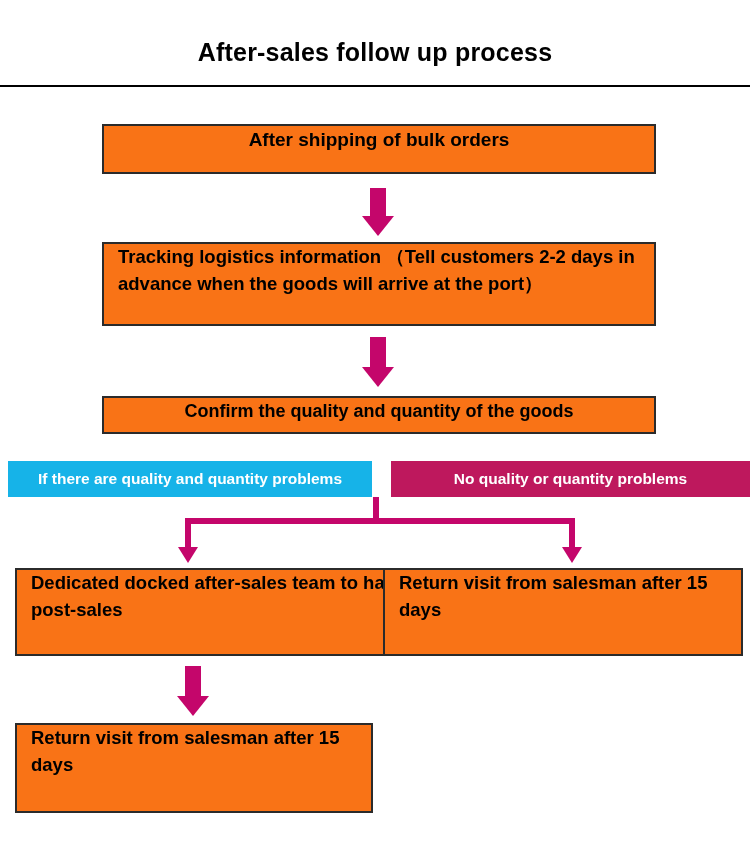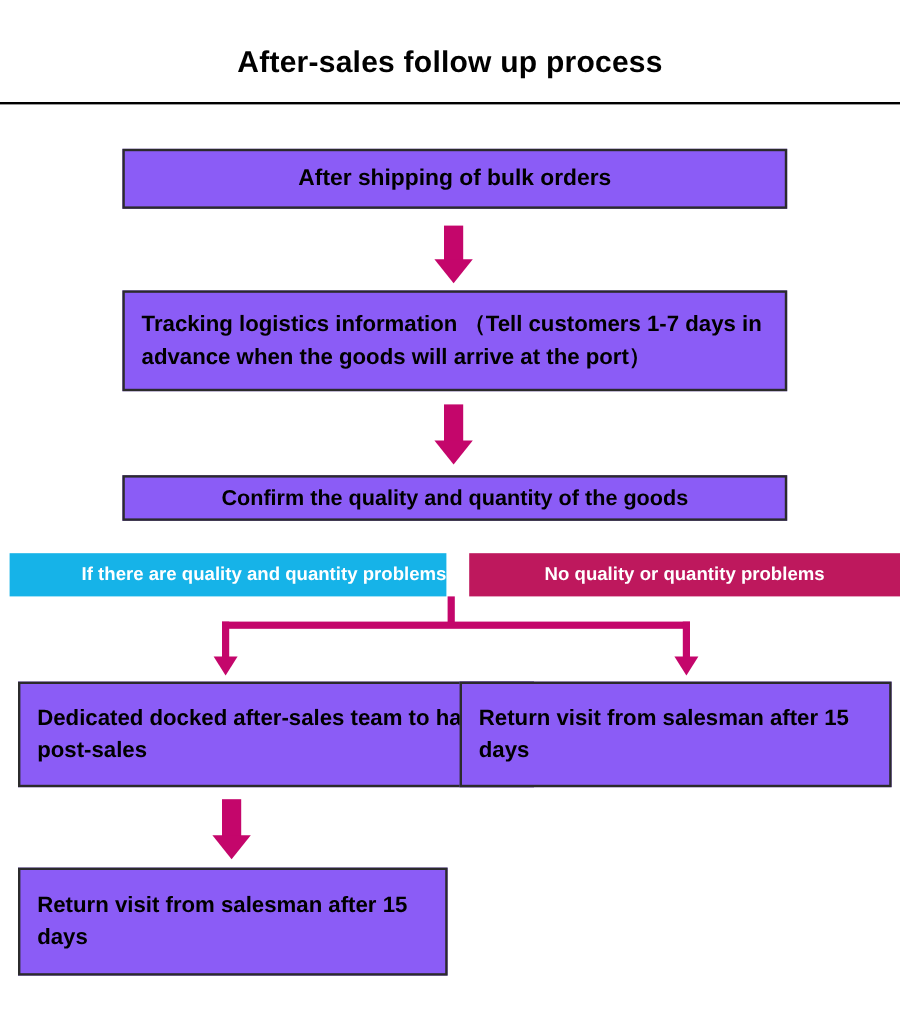--- a/index.html
+++ b/index.html
@@ -39,24 +39,23 @@
     top: 85px;
     width: 750px;
     height: 2px;
     background: #000000;
   }
 
   
   .box {
     position: absolute;
     box-sizing: border-box;
-    background: #8b5cf6;
+    background: #f97316;
     border: 2px solid #2b2b2b;
     display: flex;
-    align-items: center;
     font-weight: bold;
     color: #000000;
   }
   .box .txt {
     display: block;
     width: 100%;
     line-height: 1.45;
   }
   .box.center .txt { text-align: center; }
   .box.left { padding-left: 14px; padding-right: 12px; }
@@ -95,21 +94,20 @@
     align-items: center;
     justify-content: center;
     color: #ffffff;
     font-weight: bold;
     font-size: 15.5px;
     line-height: 1;
   }
   #banner-problems {
     left: 8px; top: 461px; width: 364px; height: 36px;
     background: #16b3e8;
-    justify-content: flex-end;
   }
   #banner-no-problems {
     left: 391px; top: 461px; width: 359px; height: 36px;
     background: #be185d;
   }
 
   
   .arrow {
     position: absolute;
   }
@@ -177,21 +175,21 @@
   <div class="box center" id="box-shipping">
     <span class="txt">After shipping of bulk orders</span>
   </div>
 
   <div class="arrow" id="arrow-1">
     <span class="shaft"></span>
     <span class="head"></span>
   </div>
 
   <div class="box left" id="box-tracking">
-    <span class="txt">Tracking logistics information （Tell customers 1-7 days in advance when the goods will arrive at the port）</span>
+    <span class="txt">Tracking logistics information （Tell customers 2-2 days in advance when the goods will arrive at the port）</span>
   </div>
 
   <div class="arrow" id="arrow-2">
     <span class="shaft"></span>
     <span class="head"></span>
   </div>
 
   <div class="box center" id="box-confirm">
     <span class="txt">Confirm the quality and quantity of the goods</span>
   </div>

